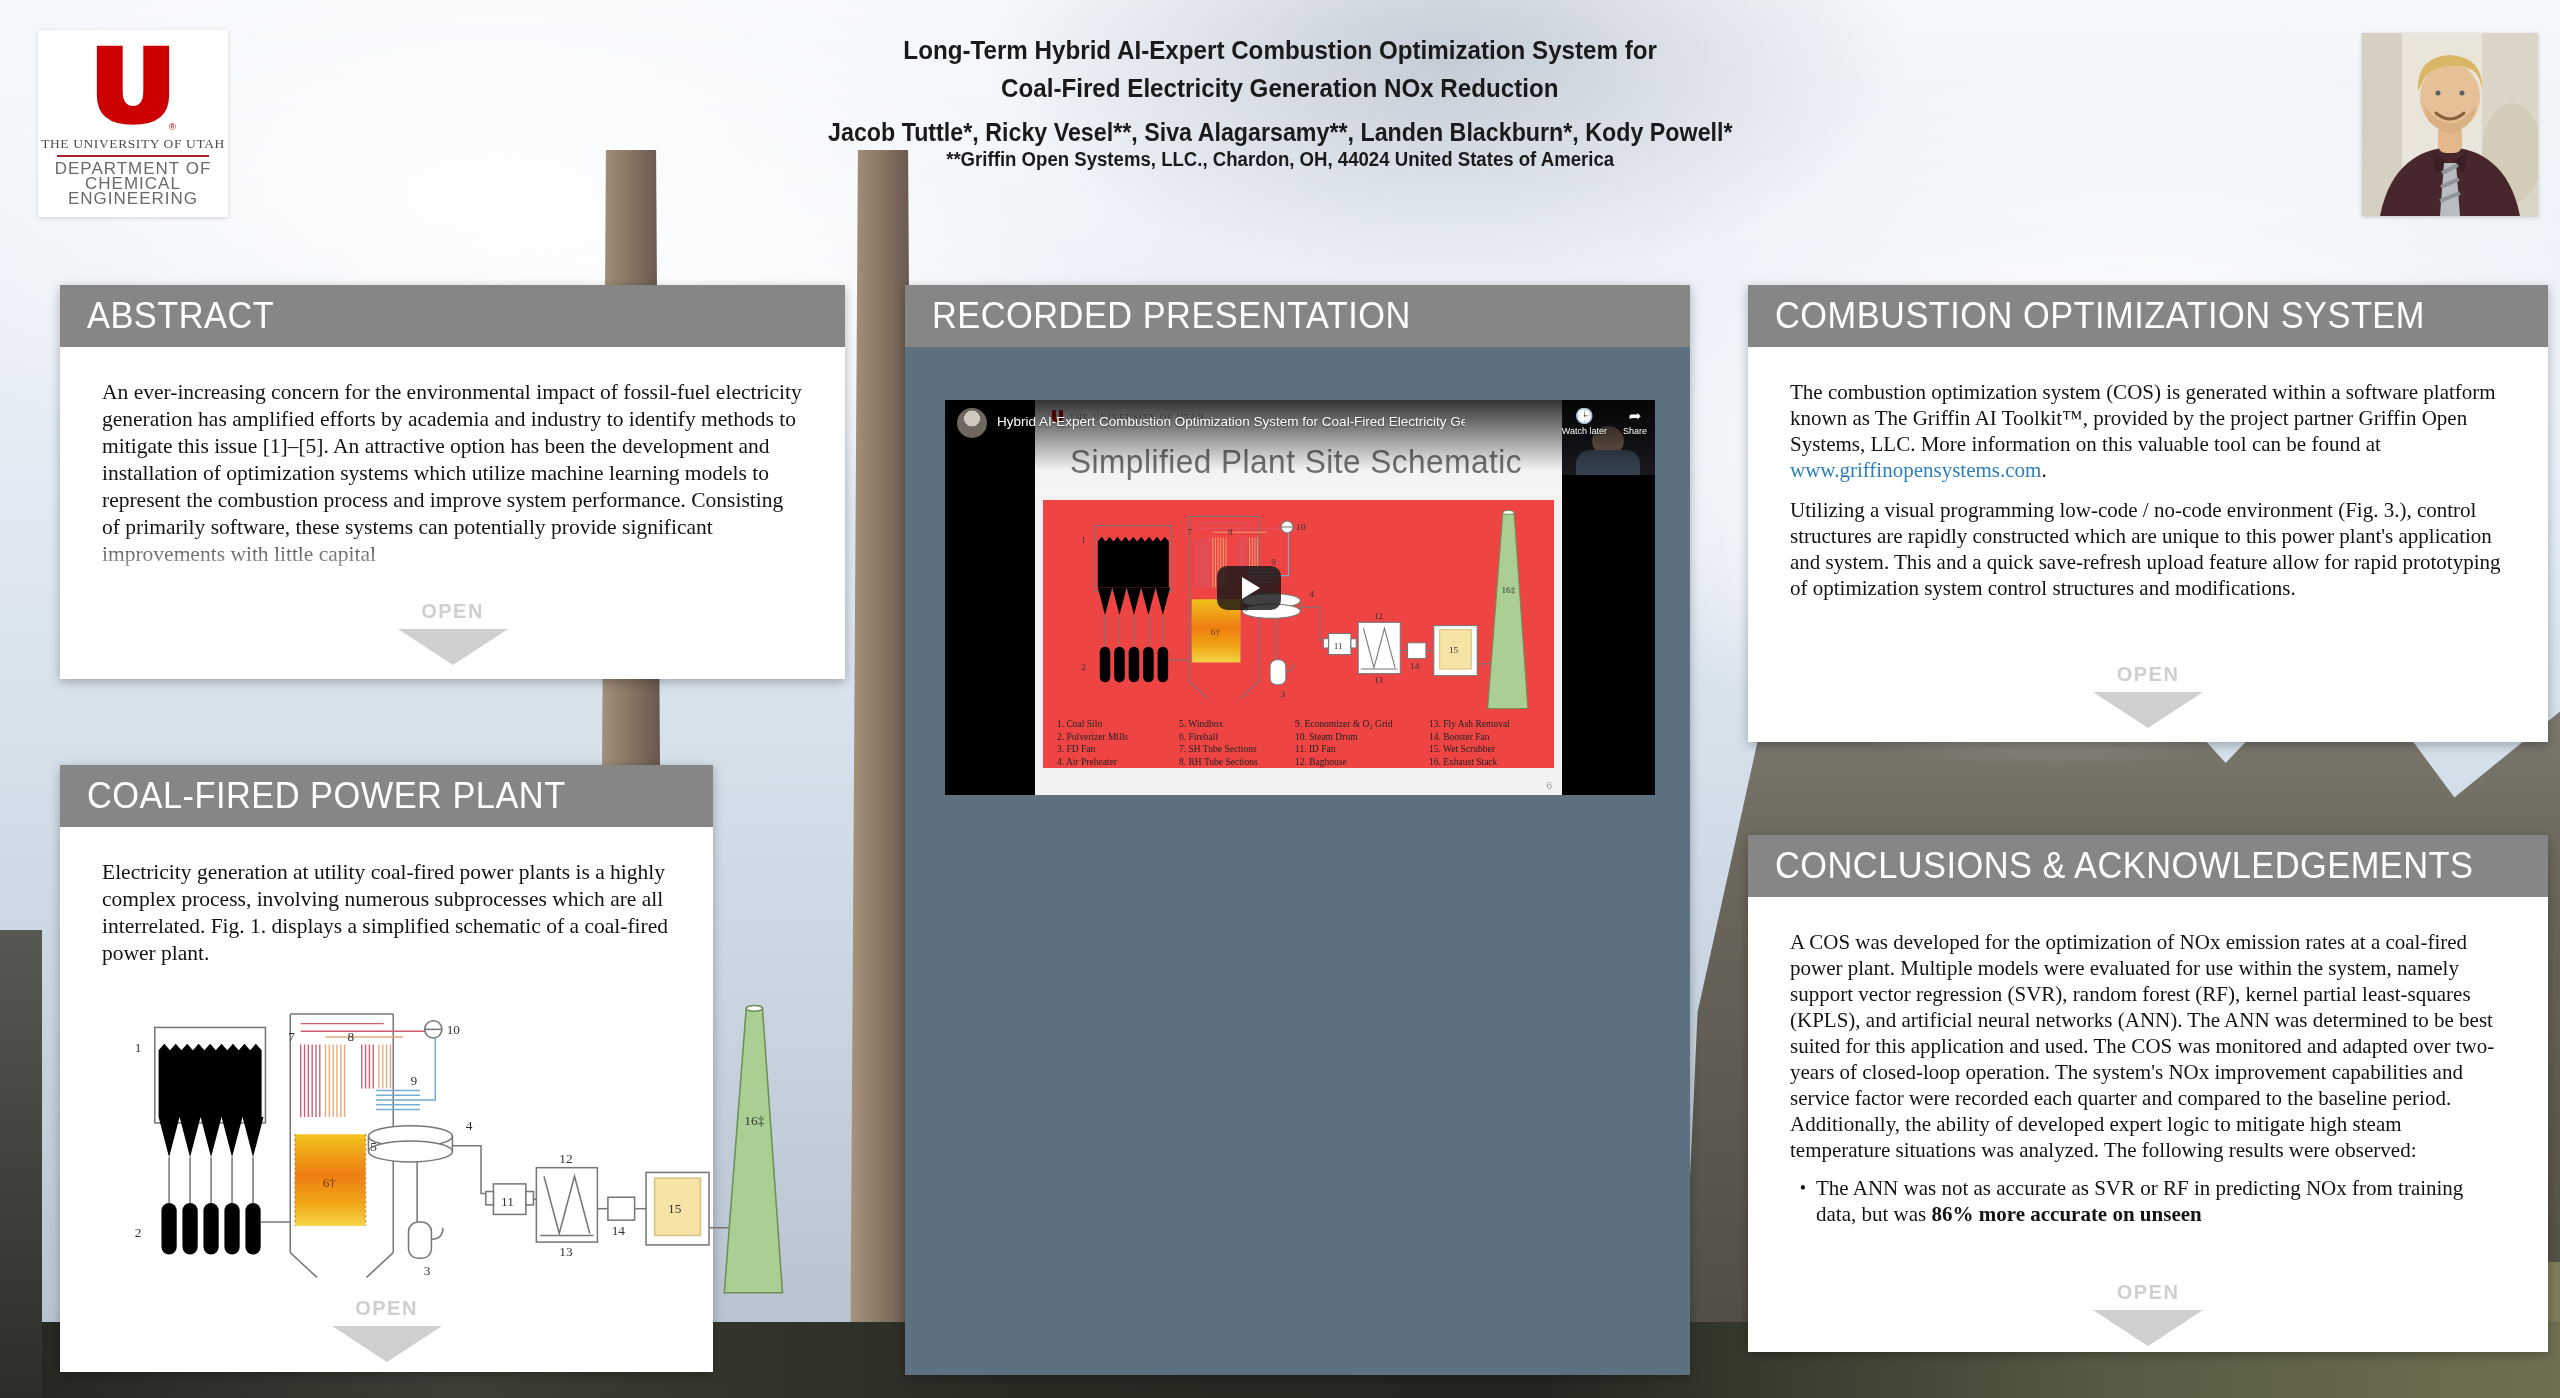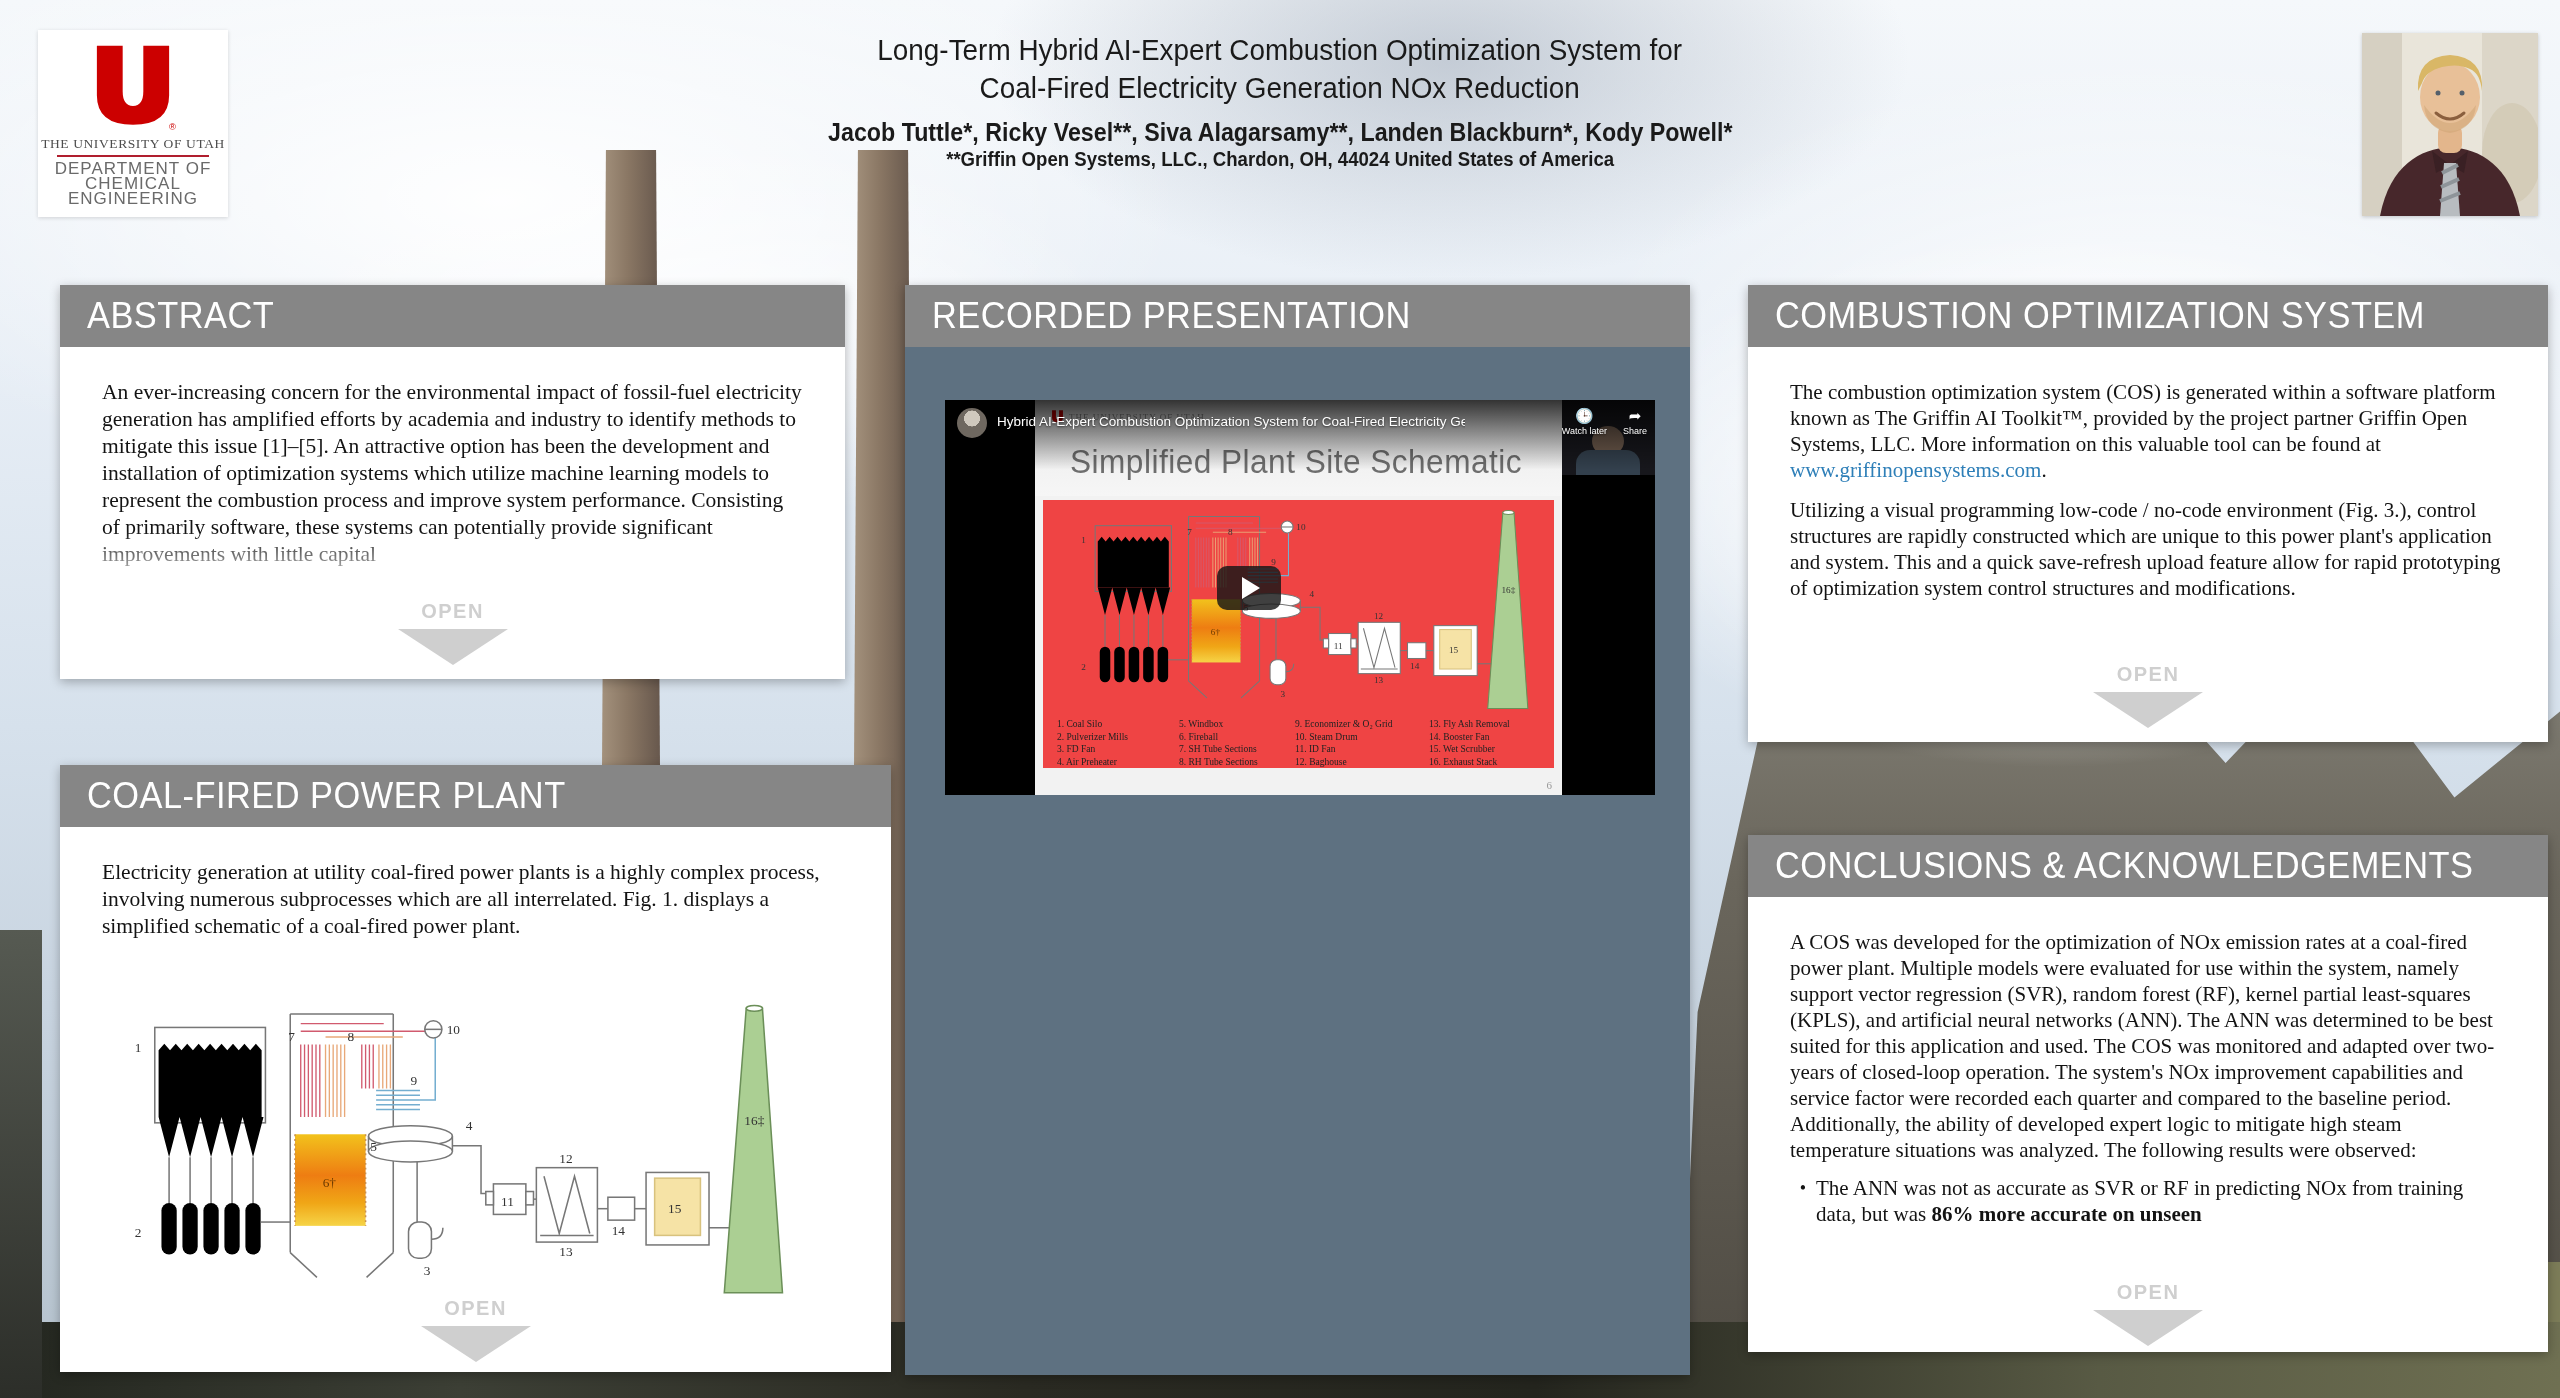--- a/index.html
+++ b/index.html
@@ -27,21 +27,21 @@
 
   
   .logo-card { position:absolute; left:38px; top:30px; width:190px; height:187px; background:#fff; text-align:center; padding-top:14px; box-shadow:0 1px 4px rgba(0,0,0,.15); }
   .logo-u { width:86px; height:86px; margin:0 auto; display:block; }
   .logo-university { font-family:"Liberation Serif", serif; font-size:13.5px; letter-spacing:.6px; color:#4d4d4d; margin-top:6px; }
   .logo-rule { width:152px; height:2px; background:#b01e2e; margin:3px auto 4px; }
   .logo-dept { font-size:17px; letter-spacing:1px; color:#6a6a6a; line-height:15px; }
 
   .title-block { position:absolute; left:0; right:0; top:30px; text-align:center; color:#1a1a1a; }
   .condensed { display:inline-block; transform:scaleX(.93); transform-origin:50% 50%; }
-  .poster-title { font-weight:normal; font-size:30px; line-height:40px; }
+  .poster-title { font-weight:bold; font-size:26px; line-height:40px; }
   .poster-authors { font-weight:bold; font-size:25px; margin-top:10px; }
   .poster-affil { font-weight:bold; font-size:20px; margin-top:9px; line-height:23px; }
   .poster-affil2 { font-weight:bold; font-size:20px; margin-top:1px; }
 
   .headshot { position:absolute; left:2362px; top:33px; width:176px; height:183px; box-shadow:0 1px 4px rgba(0,0,0,.2); }
 
   
   .card { position:absolute; background:#fff; box-shadow:0 3px 10px rgba(0,0,0,.28); }
   .sec-header { height:62px; background:#868686; display:flex; align-items:center; padding-left:27px; }
   .sec-header span { color:#fff; font-size:37px; letter-spacing:.5px; white-space:nowrap; transform-origin:0 50%; }
@@ -52,21 +52,21 @@
   .open-btn { position:absolute; left:50%; transform:translateX(-50%); text-align:center; cursor:pointer; z-index:5; }
   .open-label { color:#cfcfcf; font-weight:bold; font-size:20px; letter-spacing:1.5px; }
   .open-tri { margin:6px auto 0; width:0; height:0; border-left:55px solid transparent; border-right:55px solid transparent; border-top:36px solid #cfcfcf; }
 
   .fade-overlay { position:absolute; left:2px; right:2px; background:linear-gradient(rgba(255,255,255,0), #ffffff 70%); z-index:4; }
 
   #card-abstract { left:60px; top:285px; width:785px; height:394px; }
   #card-abstract .fade-overlay { top:246px; height:86px; }
   #card-abstract .open-btn { bottom:14px; }
 
-  #card-coal { left:60px; top:765px; width:831px; height:607px; }
+  #card-coal { left:60px; top:765px; width:653px; height:607px; }
   #card-coal .open-btn { bottom:10px; }
   .fig1-wrap { position:absolute; left:28px; top:228px; width:725px; height:315px; }
 
   #panel-recorded { left:905px; top:285px; width:785px; height:1090px; background:#5e7181; box-shadow:0 3px 10px rgba(0,0,0,.28); position:absolute; }
 
   #card-combustion { left:1748px; top:285px; width:800px; height:457px; }
   #card-combustion .open-btn { bottom:14px; }
   #card-combustion .card-body { font-size:21px; line-height:26px; }
 
   #card-conclusions { left:1748px; top:835px; width:800px; height:517px; }

